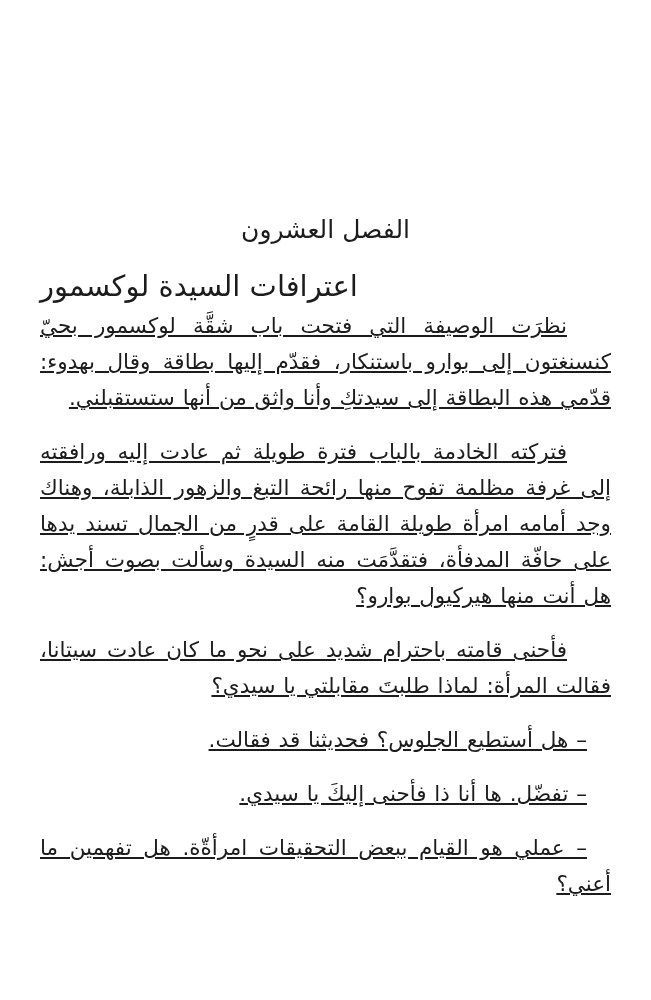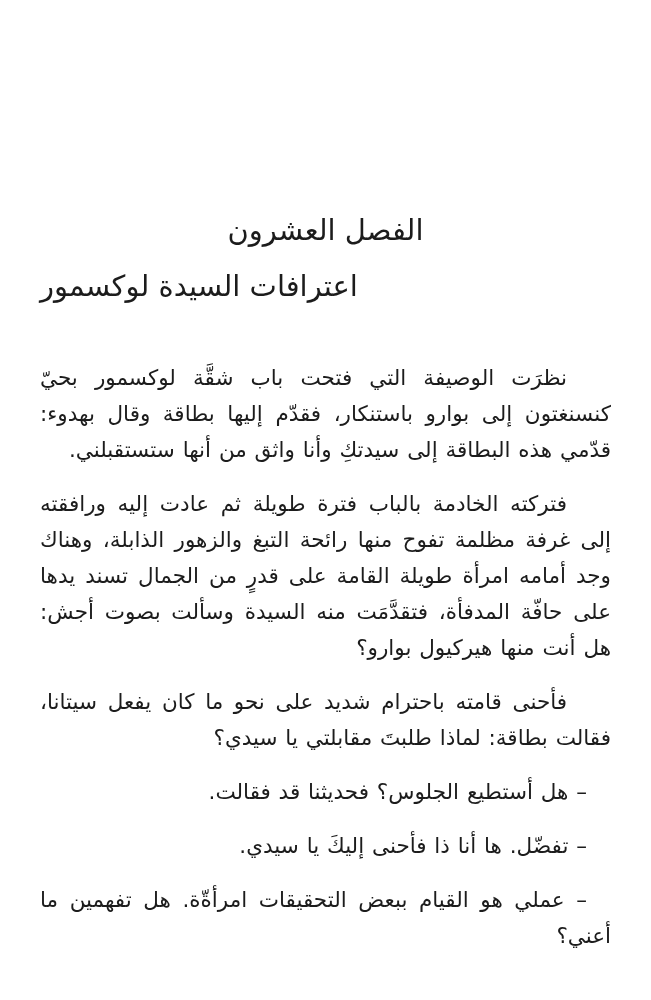--- a/index.html
+++ b/index.html
@@ -20,34 +20,34 @@
   }
   .page-content {
     position: absolute;
     top: 0;
     right: 40px;
     width: 571px;
   }
   .chapter-title {
     margin: 208px 0 0 0;
     text-align: center;
-    font-size: 29px;
+    font-size: 25px;
     font-weight: 400;
     line-height: 44px;
     letter-spacing: 0;
   }
   .chapter-subtitle {
     margin: 12px 0 0 0;
     text-align: left;
     font-size: 29px;
     font-weight: 400;
     line-height: 44px;
   }
   .text-block {
-    margin-top: 52px;
+    text-decoration: underline;
   }
   .para {
     margin: 0 0 18px 0;
     font-size: 21.5px;
     line-height: 36px;
     text-align: justify;
     text-justify: inter-word;
     word-spacing: 1px;
   }
   .para.body-para {
@@ -66,21 +66,21 @@
     <h1 class="chapter-title">الفصل العشرون</h1>
 
     <h2 class="chapter-subtitle">اعترافات السيدة لوكسمور</h2>
 
     <div class="text-block">
 
       <p class="para body-para">نظرَت الوصيفة التي فتحت باب شقَّة لوكسمور بحيّ كنسنغتون إلى بوارو باستنكار، فقدّم إليها بطاقة وقال بهدوء: قدّمي هذه البطاقة إلى سيدتكِ وأنا واثق من أنها ستستقبلني.</p>
 
       <p class="para body-para">فتركته الخادمة بالباب فترة طويلة ثم عادت إليه ورافقته إلى غرفة مظلمة تفوح منها رائحة التبغ والزهور الذابلة، وهناك وجد أمامه امرأة طويلة القامة على قدرٍ من الجمال تسند يدها على حافّة المدفأة، فتقدَّمَت منه السيدة وسألت بصوت أجش: هل أنت منها هيركيول بوارو؟</p>
 
-      <p class="para body-para">فأحنى قامته باحترام شديد على نحو ما كان يفعل سيتانا، فقالت بطاقة: لماذا طلبتَ مقابلتي يا سيدي؟</p>
+      <p class="para body-para">فأحنى قامته باحترام شديد على نحو ما كان عادت سيتانا، فقالت المرأة: لماذا طلبتَ مقابلتي يا سيدي؟</p>
 
       <p class="para dialogue-para">– هل أستطيع الجلوس؟ فحديثنا قد فقالت.</p>
 
       <p class="para dialogue-para">– تفضّل. ها أنا ذا فأحنى إليكَ يا سيدي.</p>
 
       <p class="para dialogue-para">– عملي هو القيام ببعض التحقيقات امرأةّة. هل تفهمين ما أعني؟</p>
 
     </div>
   </div>
 </div>

